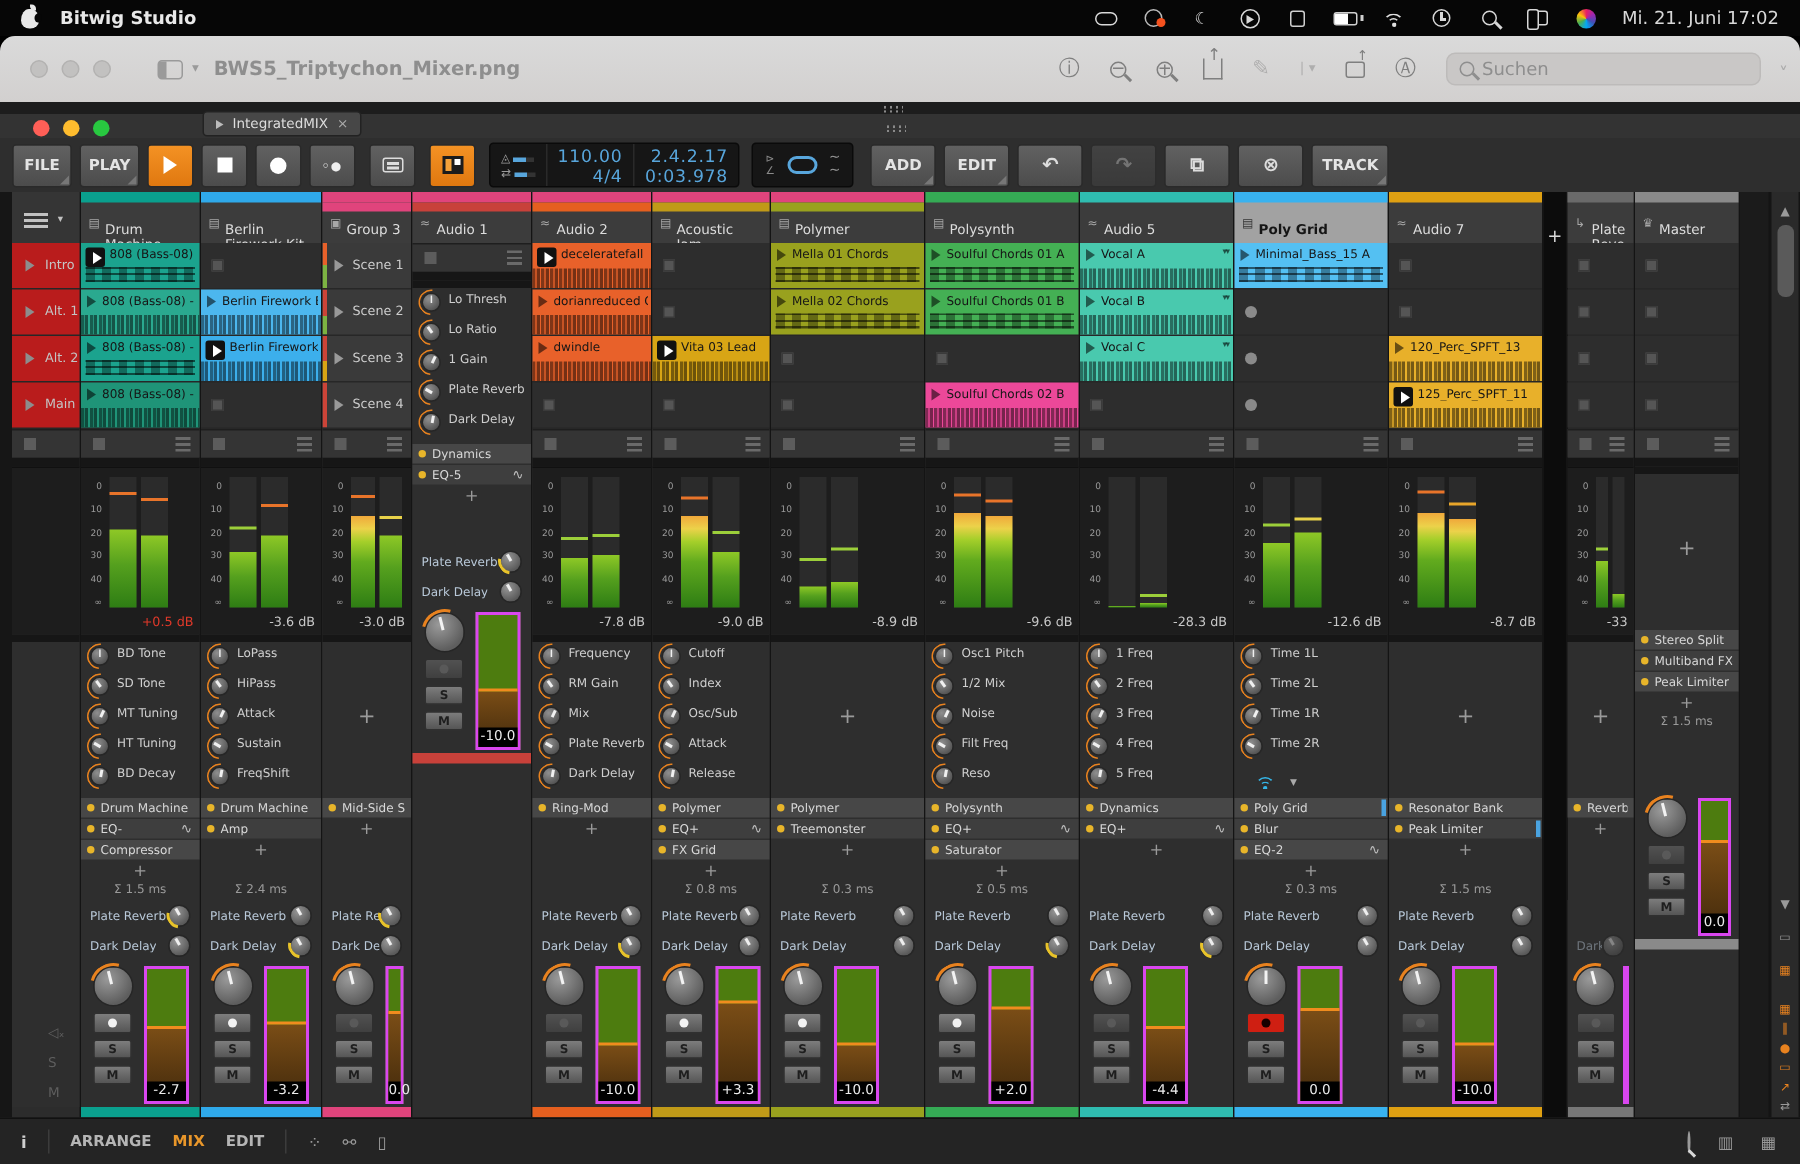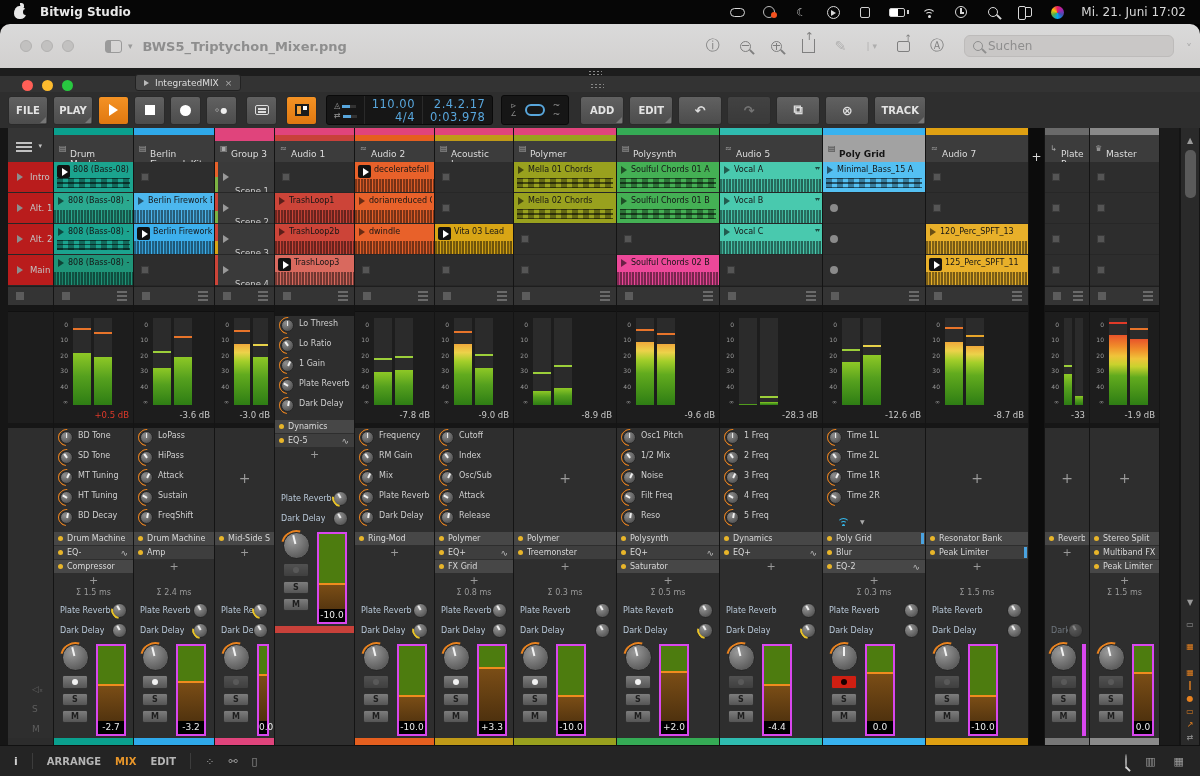--- a/index.html
+++ b/index.html
@@ -107,21 +107,21 @@
   .clip .playbtn{position:absolute;left:3px;top:3px;width:13px;height:13px;background:#111;border-radius:2px}
   .clip .playbtn::after{content:'';position:absolute;left:4.5px;top:3px;border-left:6px solid #fff;border-top:4px solid transparent;border-bottom:4px solid transparent}
   .clip .lbl{position:absolute;left:14px;top:3px;right:2px;font-size:8px;color:#161616;white-space:nowrap;overflow:hidden}
   .clip.pb .lbl{left:19px}
   .clip .wave{position:absolute;left:0;right:0;bottom:0;height:13px;background-image:repeating-linear-gradient(90deg,rgba(0,0,0,.45) 0 2px,rgba(0,0,0,.15) 2px 3px,rgba(0,0,0,.5) 3px 5px,transparent 5px 6px)}
   .clip .notes{position:absolute;left:3px;right:3px;bottom:4px;height:10px;background-image:repeating-linear-gradient(0deg,rgba(0,0,0,.55) 0 1.5px,transparent 1.5px 4.5px),repeating-linear-gradient(90deg,rgba(0,0,0,.35) 0 6px,transparent 6px 11px)}
   .clip .flagic{position:absolute;right:3px;top:2px;font-size:6px;color:rgba(0,0,0,.6);letter-spacing:-1px}
   .scell{background:#3a3a3a}
   .scell .edge{position:absolute;left:0;top:0;bottom:0;width:3px}
   .scell .stri{position:absolute;left:8px;top:11px;border-left:6px solid #999;border-top:4px solid transparent;border-bottom:4px solid transparent}
-  .scell .slbl{position:absolute;left:20px;top:24px;font-size:8.5px;color:#ccc}
+  .scell .slbl{position:absolute;left:20px;top:10px;font-size:8.5px;color:#ccc}
   .sec-stop{height:19px;background:#343434;border-top:1px solid #1e1e1e;position:relative}
   .sec-stop .stp{position:absolute;left:8px;top:5px;width:8px;height:8px;background:#5c5c5c}
   .sec-stop .lst{position:absolute;right:6px;top:4px;width:10px;height:10px;background-image:repeating-linear-gradient(0deg,#6a6a6a 0 2px,transparent 2px 4px)}
   .sec-g1{height:6px;background:#161616}
   .sec-meter{height:112px;background:#1d1d1d;position:relative;border-top:1px solid #101010}
   .mscale{position:absolute;left:4px;top:5px;font-size:6px;color:#9a9a9a;line-height:15.4px;text-align:right;width:10px}
   .mbars{position:absolute;left:19px;top:6px;bottom:18px;right:6px;display:flex;gap:3px}
   .mbar{flex:1;max-width:18px;background:#2b2b2b;position:relative}
   .mfill{position:absolute;left:0;right:0;bottom:0;background:linear-gradient(to top,#2e7d14,#55a01e 55%,#8ec826 100%)}
   .mfill.h1{background:linear-gradient(to top,#2e7d14,#62ab1e 50%,#a5cf2a 72%,#ecd24a 86%,#f0a93b 100%)}
@@ -686,40 +686,20 @@
       </div>
       <div class="tcol" style="width: 80px;">
         <div class="sec-head">
           <div class="strips">
             <div class="s1" style="background: rgb(224, 68, 124);"></div>
             <div class="s2" style="background: rgb(200, 65, 58);"></div>
           </div>
           <span class="thead-ic">≈</span>
           <div class="thead-name" style="padding-left: 16px;">Audio 1</div>
         </div>
-        <div class="sec-clips">
-          <div class="cell">
-            <span class="stopsq"></span>
-          </div>
-          <div class="cell clip" style="background: rgb(204, 68, 56);">
-            <span class="mini"></span>
-            <span class="lbl">TrashLoop1</span>
-            <span class="wave"></span>
-          </div>
-          <div class="cell clip" style="background: rgb(204, 68, 56);">
-            <span class="mini"></span>
-            <span class="lbl">TrashLoop2b</span>
-            <span class="wave"></span>
-          </div>
-          <div class="cell clip pb" style="background: rgb(217, 105, 94);">
-            <span class="playbtn"></span>
-            <span class="lbl">TrashLoop3</span>
-            <span class="wave"></span>
-          </div>
-        </div>
         <div class="sec-stop">
           <span class="stp"></span>
           <span class="lst"></span>
         </div>
         <div class="sec-g1"></div>
         <div class="sec-g2"></div>
         <div class="sec-knobs">
           <div class="krow">
             <span class="knob"></span>
             <span class="klbl">Lo Thresh</span>
@@ -1590,34 +1570,20 @@
           </div>
           <div class="cell">
             <span class="stopsq"></span>
           </div>
         </div>
         <div class="sec-stop">
           <span class="stp"></span>
           <span class="lst"></span>
         </div>
         <div class="sec-g1"></div>
-        <div class="sec-meter">
-          <div class="mscale">0<br>10<br>20<br>30<br>40<br>∞</div>
-          <div class="mbars">
-            <div class="mbar">
-              <div class="mfill h2" style="height: 80%;"></div>
-              <div class="mcap" style="bottom: 93%; background: rgb(224, 58, 40);"></div>
-            </div>
-            <div class="mbar">
-              <div class="mfill h2" style="height: 76%;"></div>
-              <div class="mcap" style="bottom: 86%; background: rgb(232, 116, 42);"></div>
-            </div>
-          </div>
-          <div class="mdb">-1.9 dB</div>
-        </div>
         <div class="sec-g2"></div>
         <div class="sec-knobs">
           <div class="bigplus">+</div>
         </div>
         <div class="sec-dev">
           <div class="drow">
             <span class="ddot"></span>
             <span class="dname">Stereo Split</span>
           </div>
           <div class="drow">

